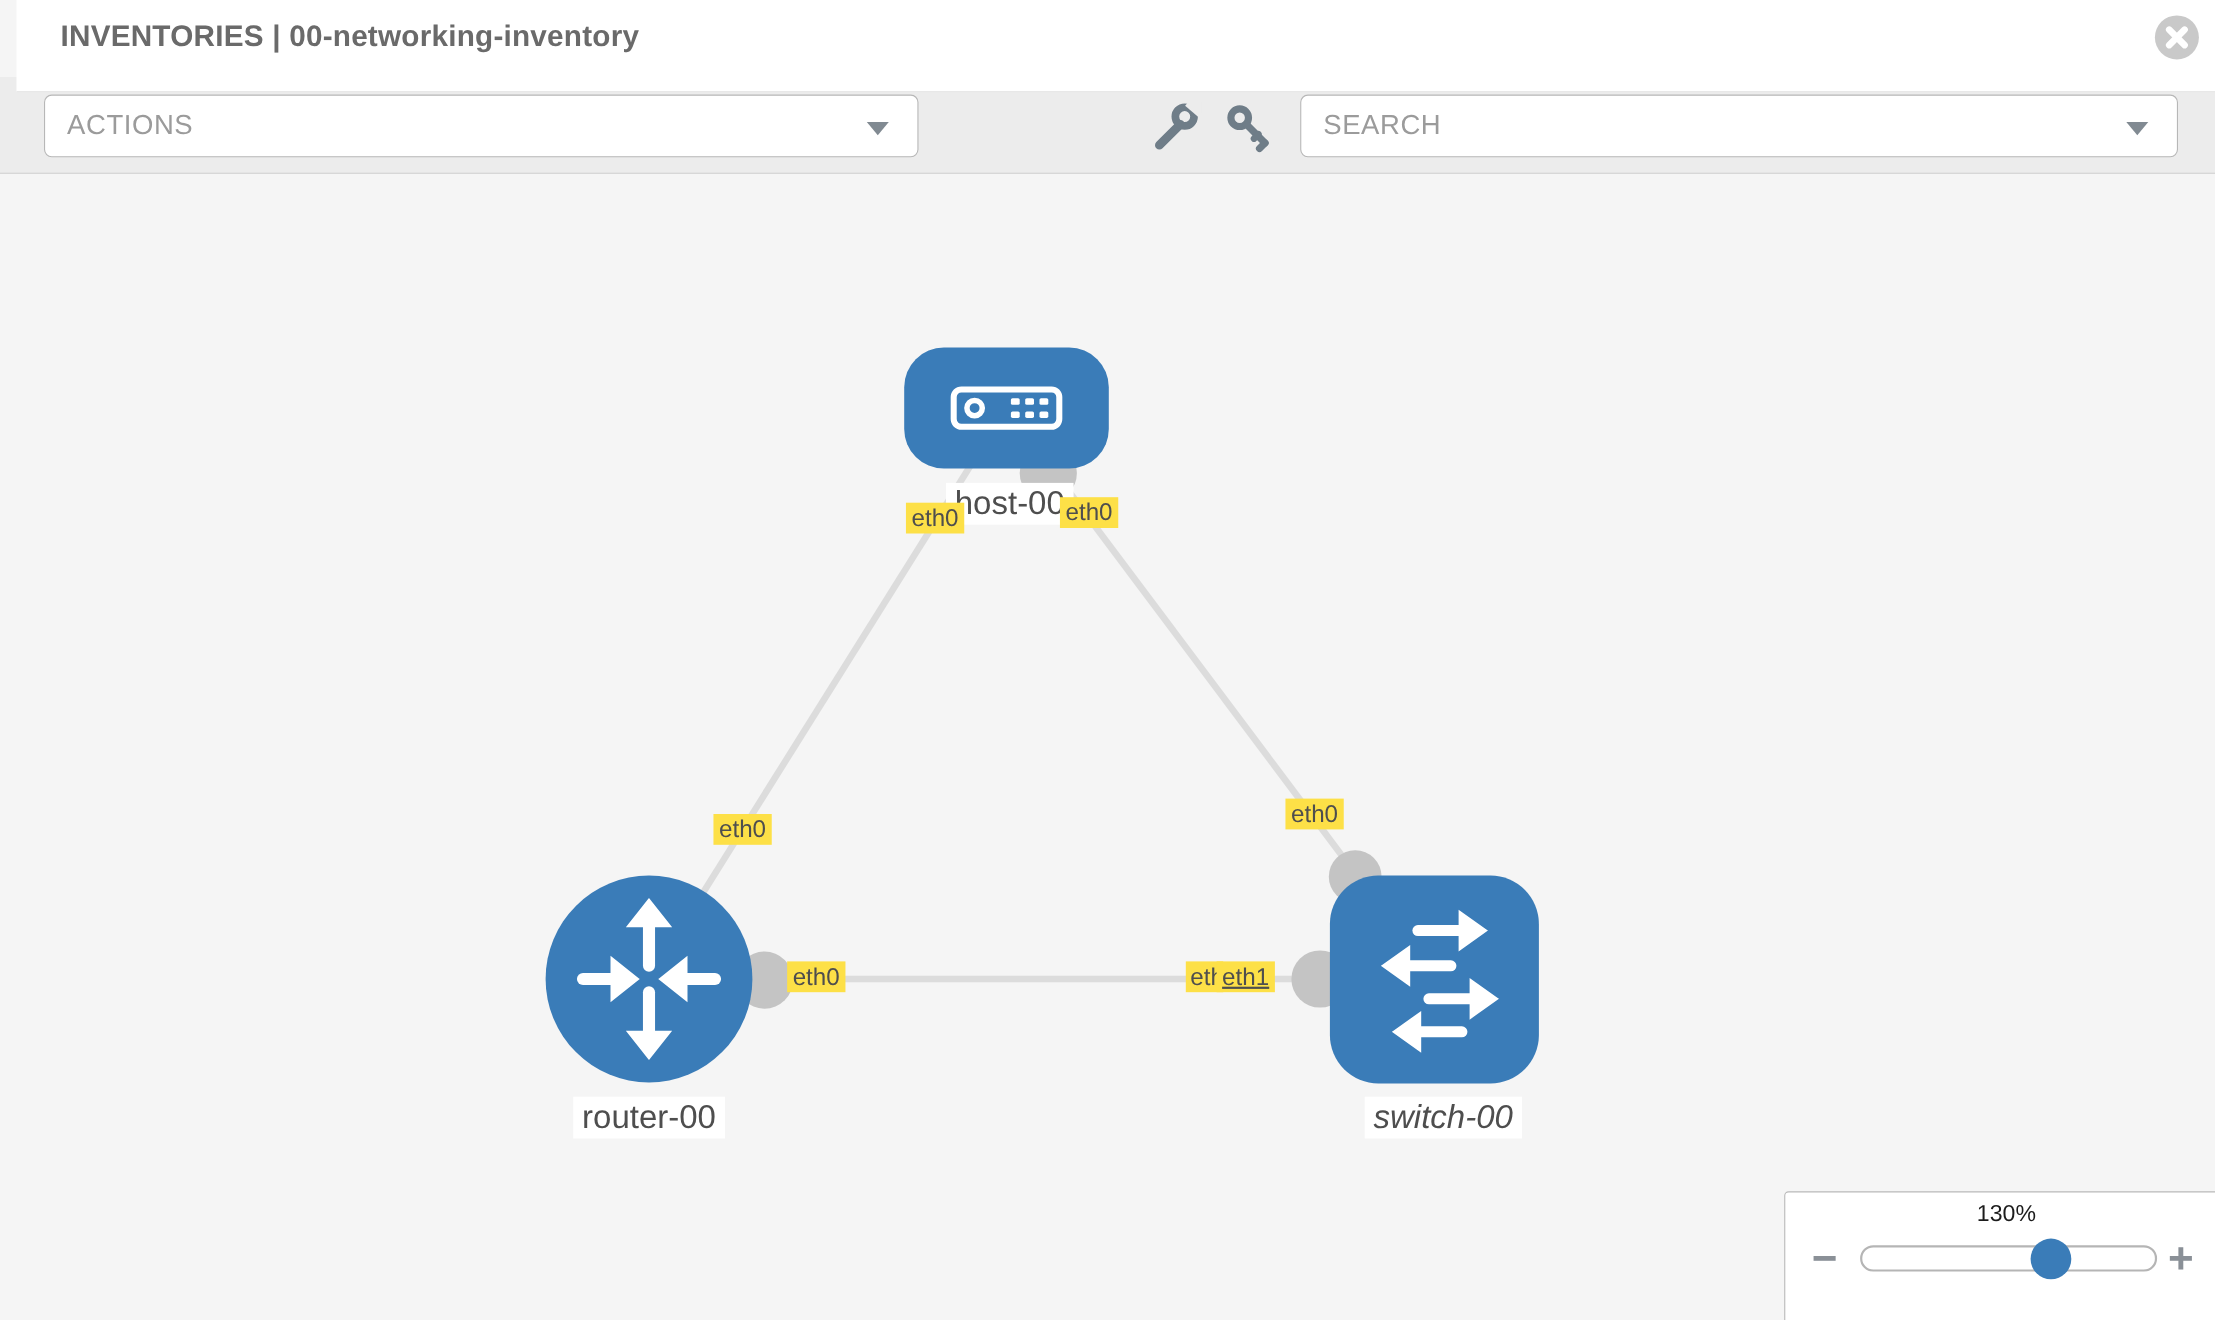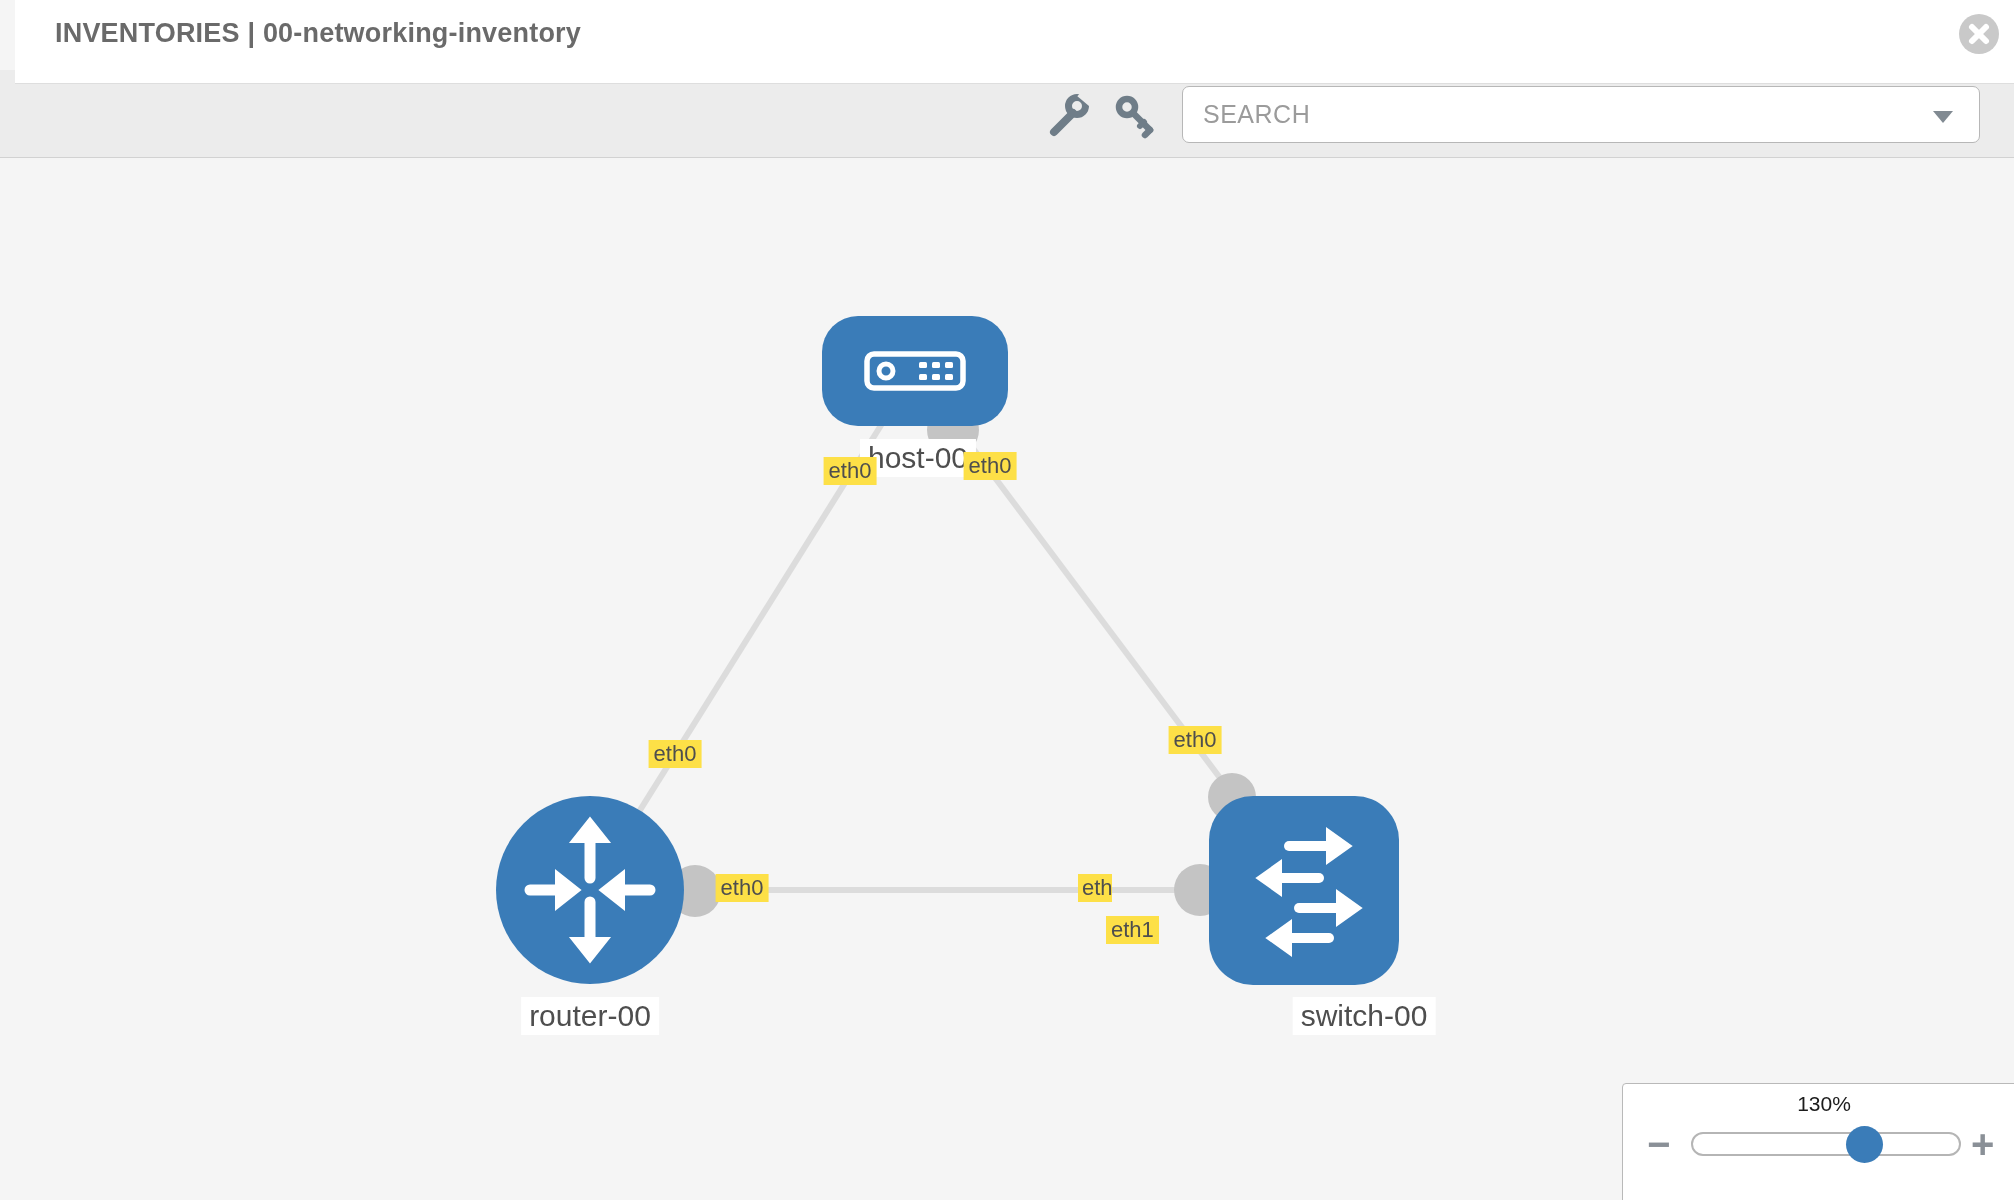--- a/index.html
+++ b/index.html
@@ -48,28 +48,28 @@
                 transform:translate(-50%,-50%); }
   .iface-label { position:absolute; z-index:4; background:#fde047; color:#4e4e4e;
                  font-size:22px; padding:1px 5px; white-space:nowrap;
                  transform:translate(-50%,-50%); }
   .iface-label.edge { transform:translate(0,-50%); }
   .clip-under { width:34px; overflow:hidden; padding:1px 0 1px 4px; }
 
   
   .lbl-host    { left:918px;  top:300px; }
   .lbl-router  { left:590px;  top:858px; }
-  .lbl-switch  { left:1364px; top:858px; }
+  .lbl-switch  { left:1312px; top:858px;font-style:italic; }
   .lbl-e-hl    { left:850px;  top:313px; }
   .lbl-e-hr    { left:990px;  top:308px; }
   .lbl-e-ml    { left:675px;  top:596px; }
   .lbl-e-mr    { left:1195px; top:582px; }
   .lbl-e-rr    { left:742px;  top:730px; }
   .lbl-e-su    { left:1078px; top:730px; }
-  .lbl-e-so    { left:1106px; top:772px; }
+  .lbl-e-so    { left:1106px; top:730px;text-decoration:underline; }
 
   
   .zoom-panel { position:absolute; left:1622px; top:1083px; width:393px; height:118px;
                 background:#ffffff; border:1px solid #b9b9b9; border-radius:4px 0 0 0;
                 z-index:25;padding-left:38px; }
   .zoom-value { position:absolute; left:201px; top:8px; transform:translateX(-50%);
                 font-size:21px; color:#1c1c1c; }
   .zoom-minus, .zoom-plus { position:absolute; top:40px; font-size:40px; font-weight:bold;
                 color:#8a9097; cursor:pointer; line-height:40px; }
   .zoom-minus { left:24px; }
@@ -87,20 +87,24 @@
   <span class="header-title">INVENTORIES | 00-networking-inventory</span>
   <div class="close-btn">
     <svg width="40" height="40" viewBox="0 0 40 40">
       <line x1="13" y1="13" x2="27" y2="27" stroke="#ffffff" stroke-width="6" stroke-linecap="round"></line>
       <line x1="27" y1="13" x2="13" y2="27" stroke="#ffffff" stroke-width="6" stroke-linecap="round"></line>
     </svg>
   </div>
 </div>
 
 <div class="toolbar">
+  <div class="dropdown dd-actions">
+    <span class="dd-text">ACTIONS</span>
+    <span class="caret"></span>
+  </div>
   <div class="dropdown dd-search">
     <span class="dd-text">SEARCH</span>
     <span class="caret"></span>
   </div>
 </div>
 
 <div class="tool-btn wrench">
   <svg width="48" height="48" viewBox="0 0 48 48">
     <line x1="10" y1="40" x2="29" y2="21" stroke="#6f7d88" stroke-width="8" stroke-linecap="round"></line>
     <circle cx="33" cy="14" r="8.5" fill="none" stroke="#6f7d88" stroke-width="7"></circle>

